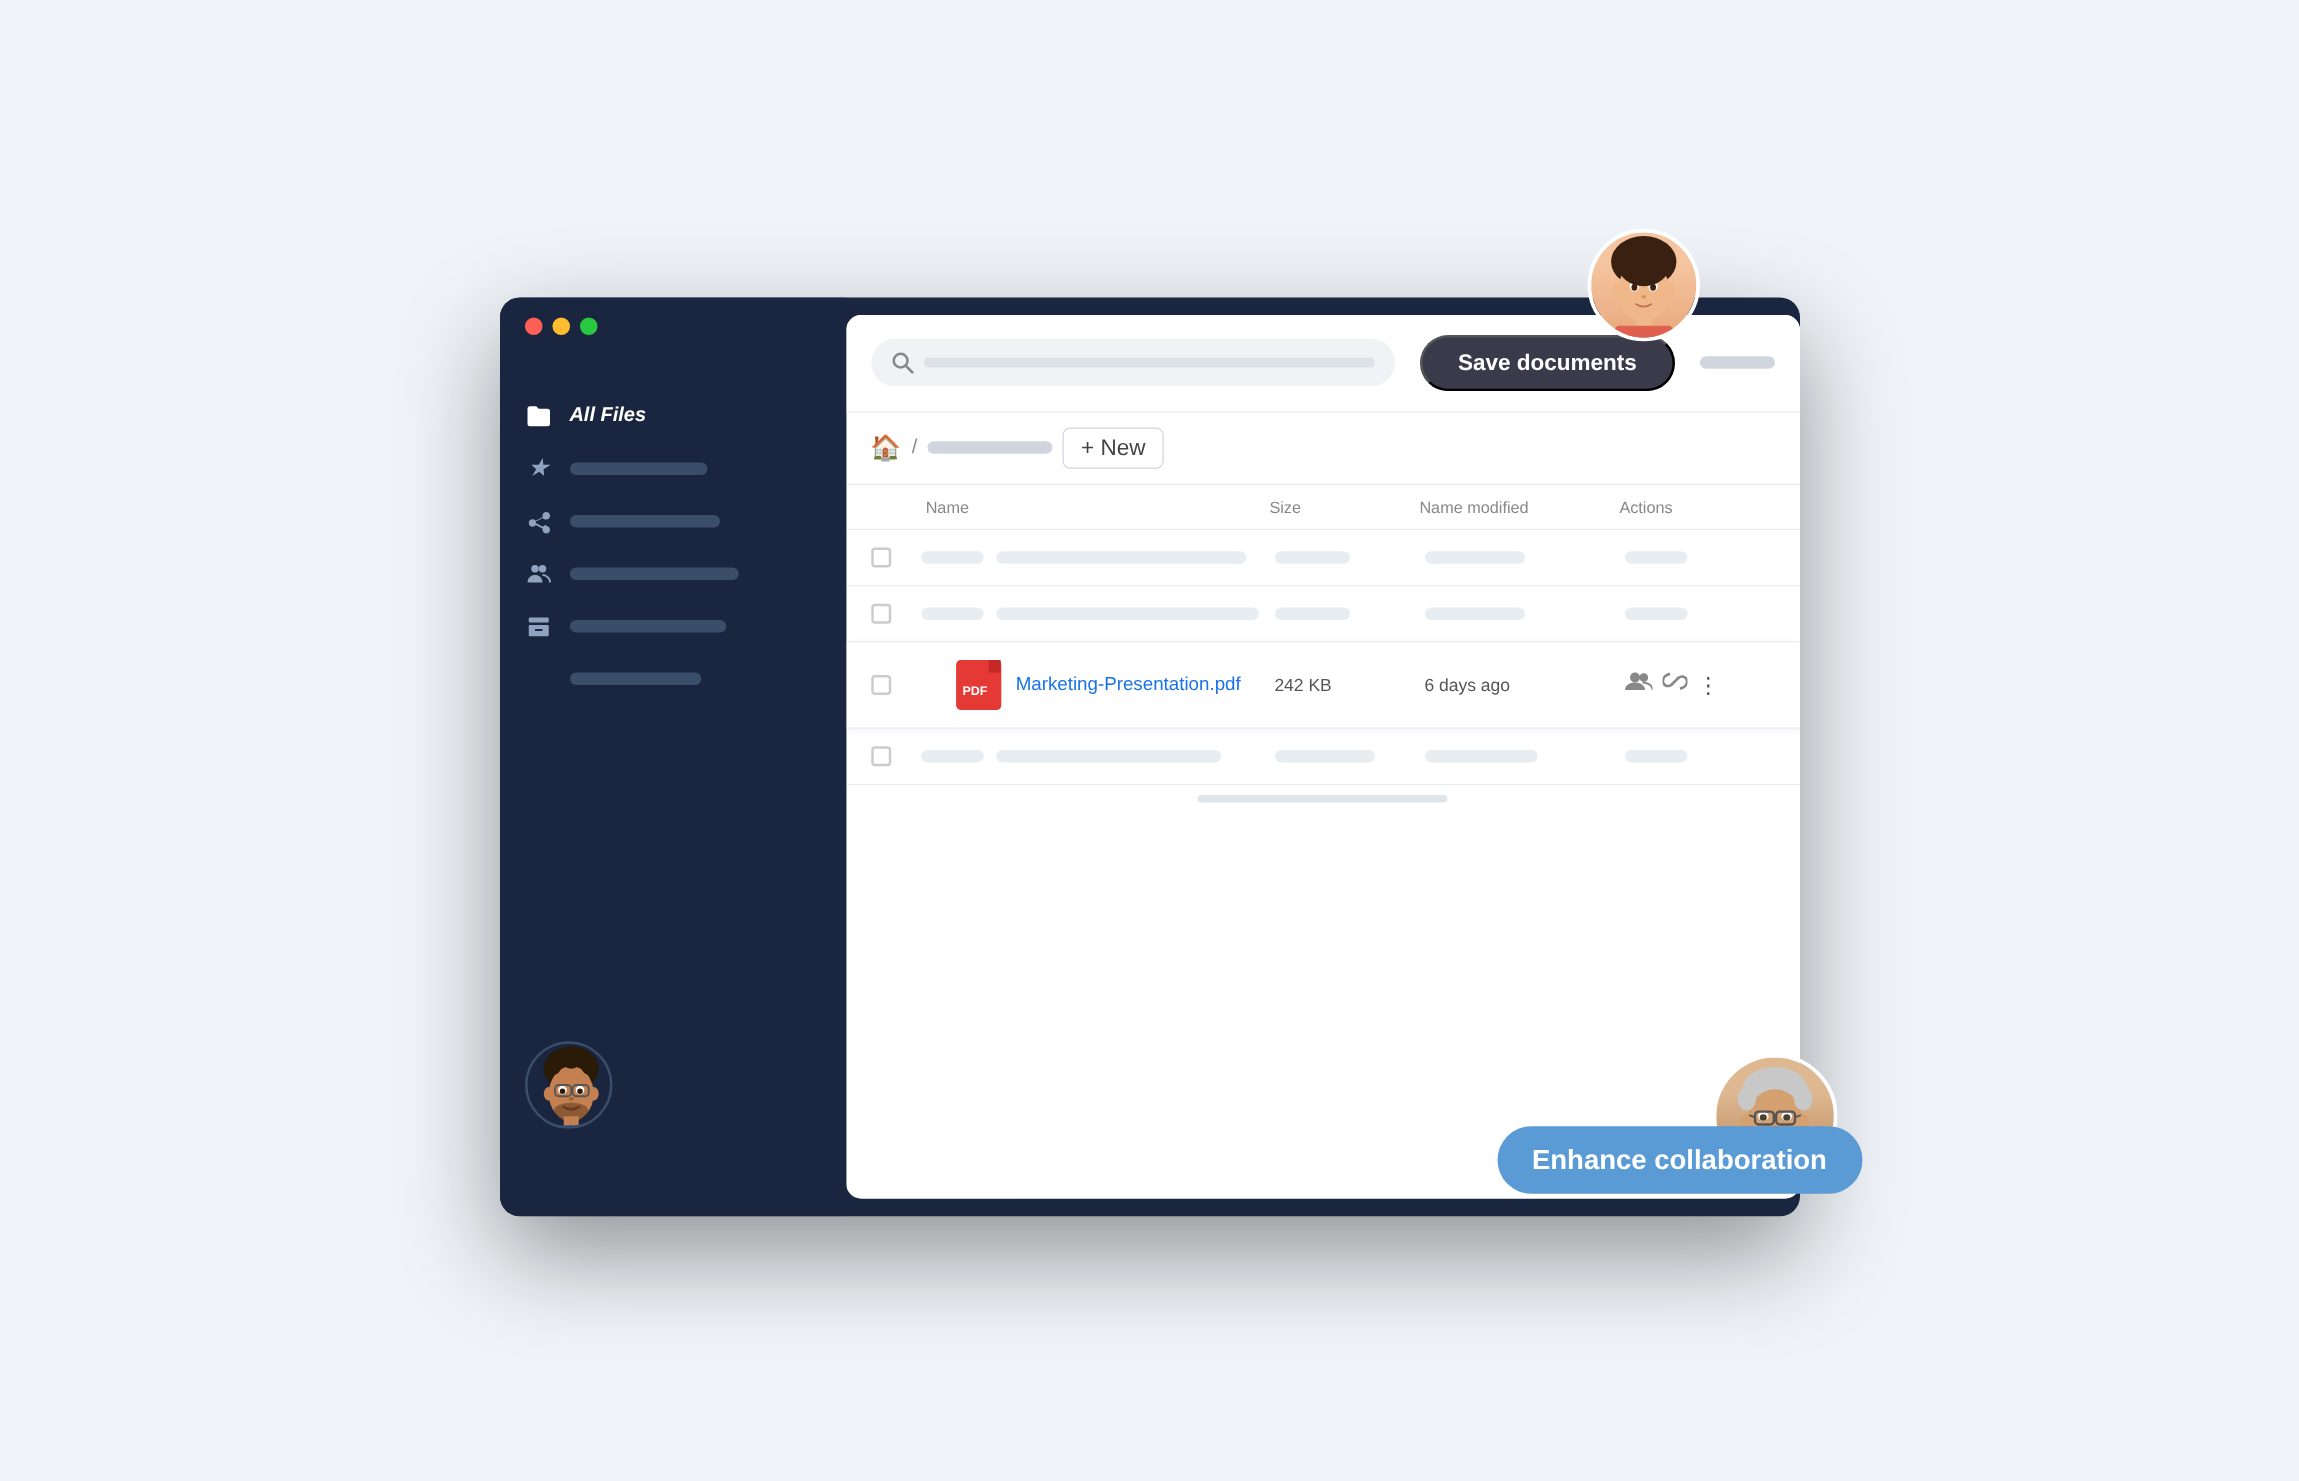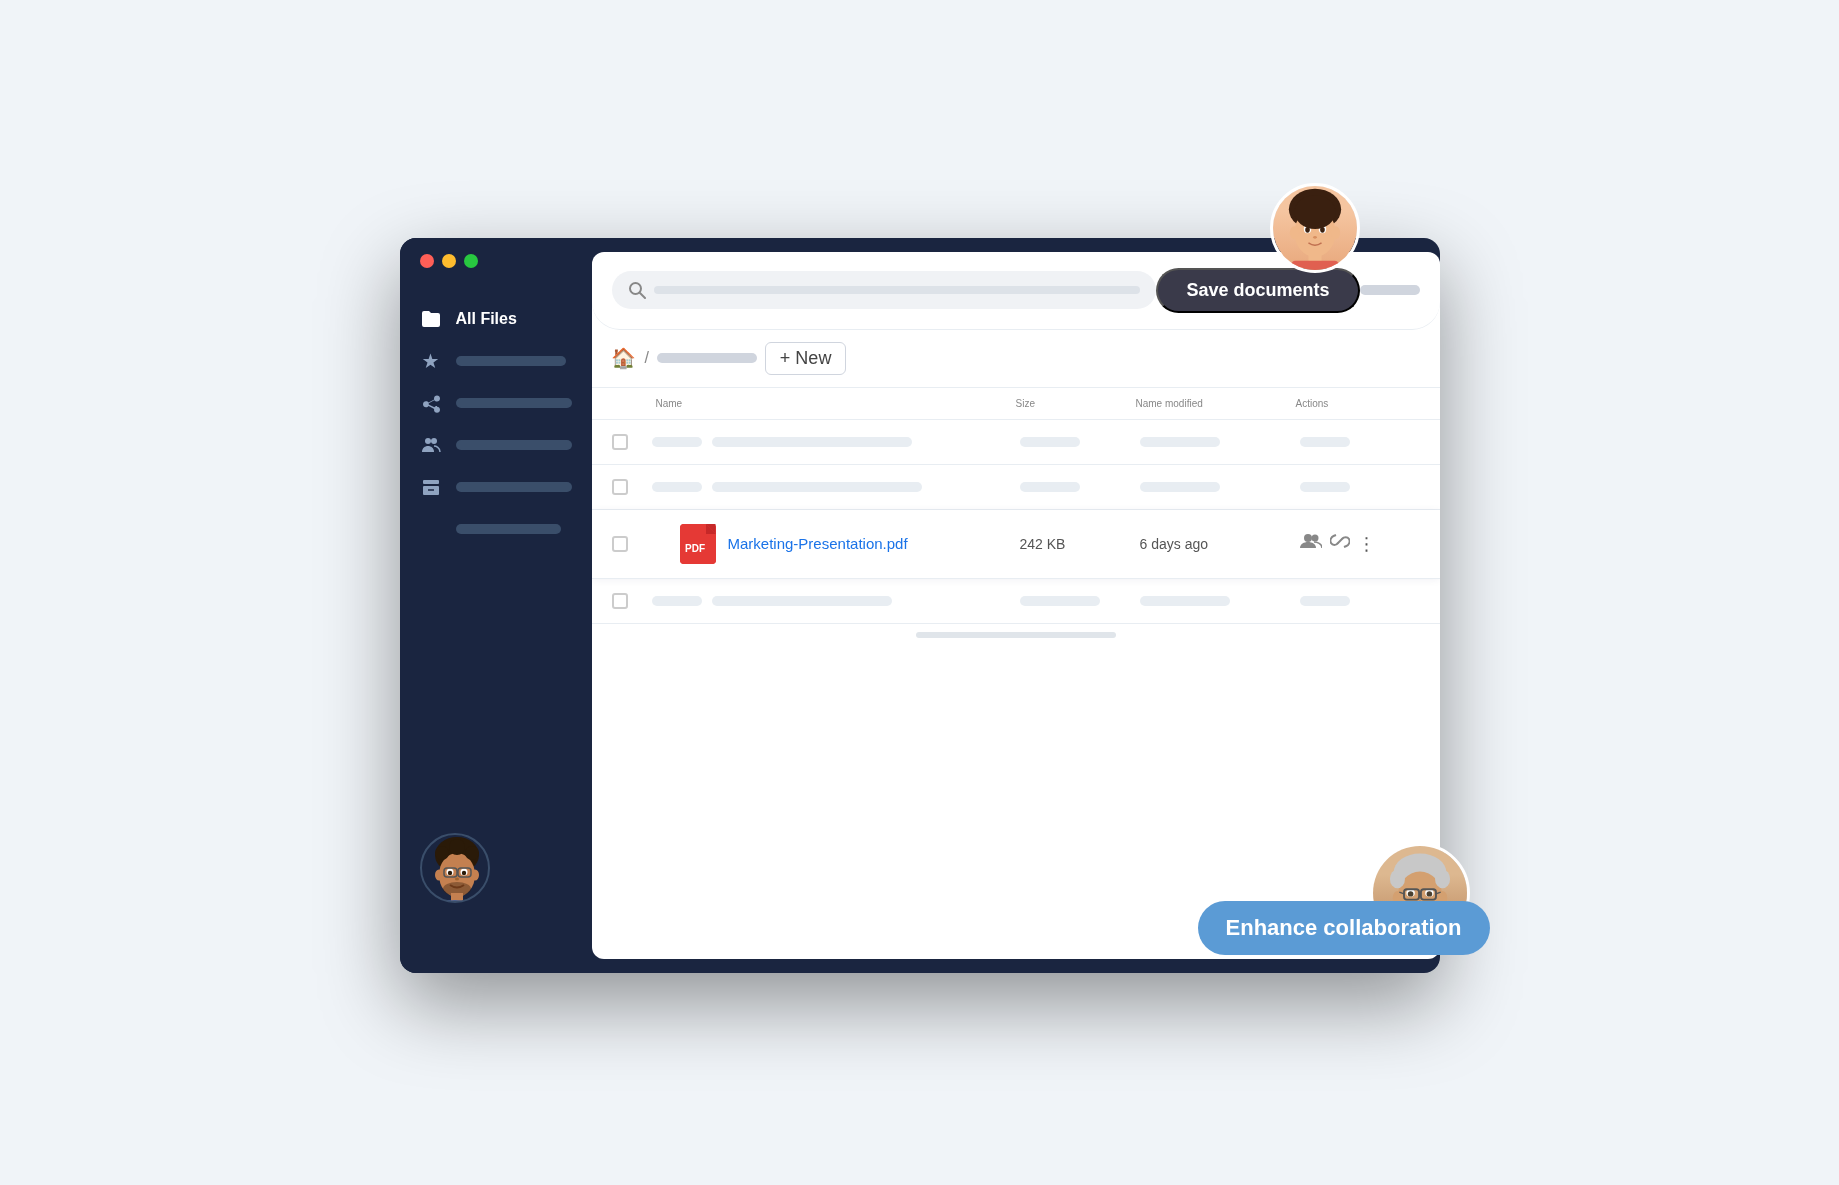--- a/index.html
+++ b/index.html
@@ -74,25 +74,26 @@
       height: 14px;
       border-radius: 50%;
     }
 
     .tl-red { background: #ff5f57; }
     .tl-yellow { background: #febc2e; }
     .tl-green { background: #28c840; }
 
     
     .sidebar {
-      width: 192px;
+      width: 277px;
       background: #1a2540;
-      padding-top: 50px;
+      padding-top: 64px;
       flex-shrink: 0;
       position: relative;
+      font-style: italic;
     }
 
     .sidebar-item {
       display: flex;
       align-items: center;
       gap: 14px;
       padding: 10px 20px;
       cursor: pointer;
       color: #8fa3c0;
     }
@@ -140,24 +141,23 @@
       overflow: hidden;
       display: flex;
       flex-direction: column;
     }
 
     
     .toolbar {
       display: flex;
       align-items: center;
       padding: 16px 20px;
-      gap: 0;
+      gap: 20px;
       border-bottom: 1px solid #e8edf2;
       background: white;
-      border-radius: 28px;
     }
 
     .search-bar {
       flex: 1;
       height: 38px;
       background: #f0f2f5;
       border-radius: 20px;
       display: flex;
       align-items: center;
       padding: 0 16px;
@@ -214,21 +214,21 @@
       flex: 1;
       overflow: auto;
     }
 
     .file-list-header {
       display: grid;
       grid-template-columns: 40px 1fr 120px 160px 120px;
       padding: 10px 24px;
       border-bottom: 1px solid #e8edf2;
       color: #888;
-      font-size: 10px;
+      font-size: 13px;
     }
 
     .file-row {
       display: grid;
       grid-template-columns: 40px 1fr 120px 160px 120px;
       padding: 14px 20px;
       border-bottom: 1px solid #e8edf2;
       align-items: center;
     }
 

